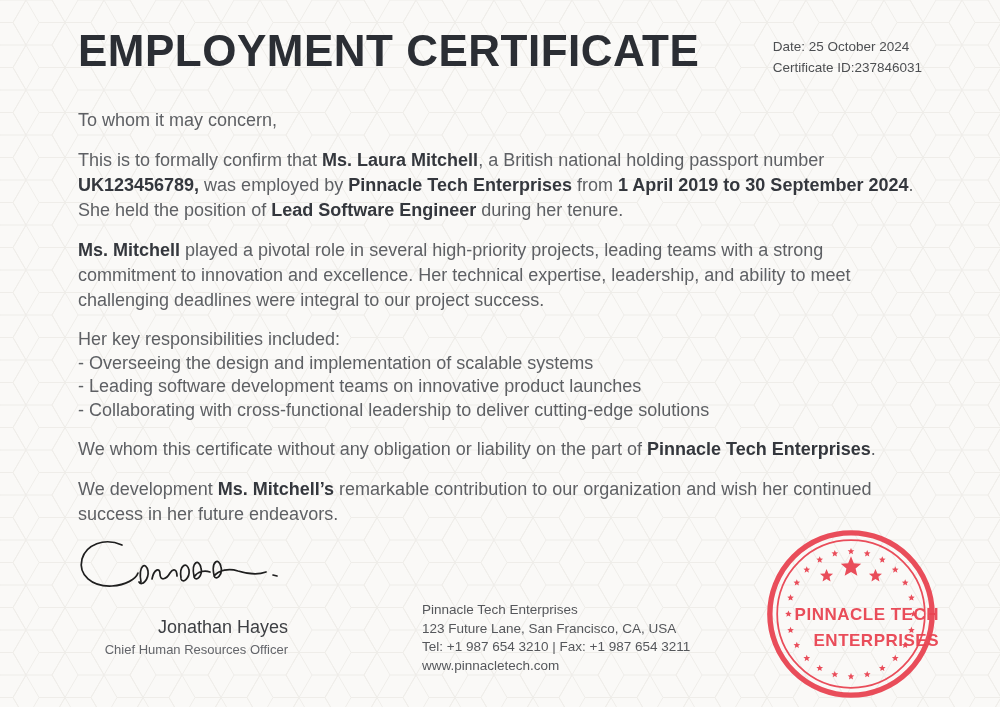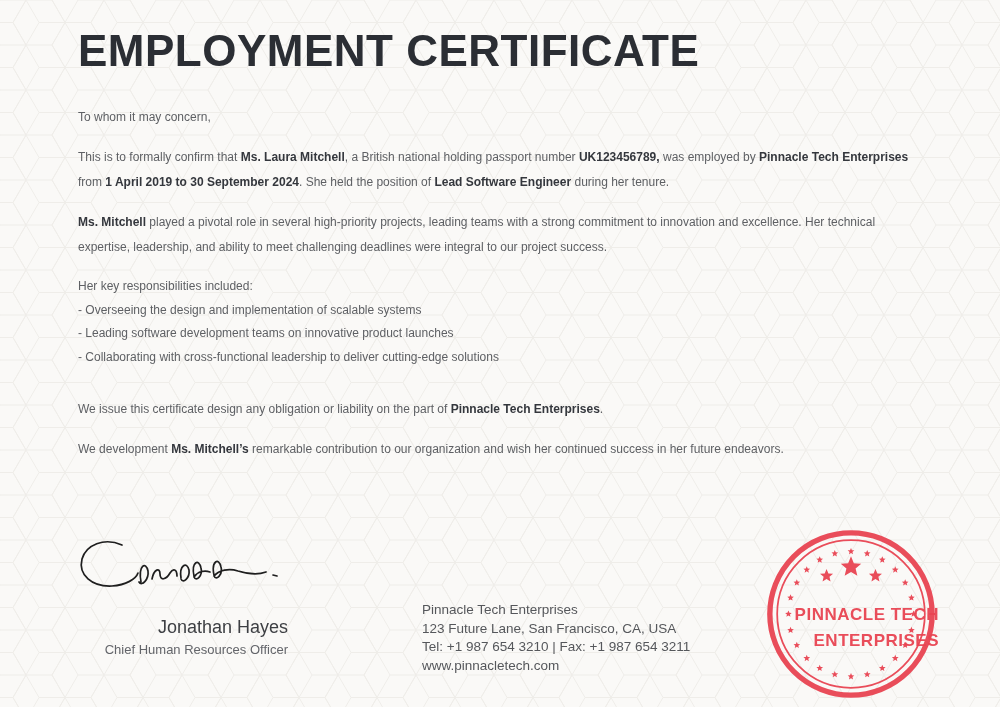--- a/index.html
+++ b/index.html
@@ -33,28 +33,28 @@
     font-weight: 700;
     letter-spacing: 0.5px;
     color: var(--title_text);
     line-height: 1.12;
   }
   .meta { padding-top: 10px; font-size: 13.5px; line-height: 21px; color: #4d4f52; }
 
   .body-text {
     padding: 0 78px;
     margin-top: 30px;
-    font-size: 12px;
+    font-size: 18px;
     line-height: 25px;
     color: var(--body_text);
   }
   .body-text p { margin-bottom: 15px; }
   .body-text strong { color: var(--bold_text); font-weight: 700; }
   .resp p { margin-bottom: 0; line-height: 23.5px; }
-  .resp { margin-bottom: 28px; }
+  .resp { margin-bottom: 15px; }
 
   .signature-block { position: absolute; left: 78px; top: 535px; text-align: right; }
   .signature-svg { display: block; }
   .sig-name { margin-top: 16px; font-size: 18px; color: #3d3f43; }
   .sig-title { margin-top: 4px; font-size: 13px; color: #63656a; }
 
   .company-block {
     position: absolute; left: 422px; top: 601px;
     font-size: 13.5px; line-height: 18.5px; color: #55575b;
   }
@@ -91,33 +91,37 @@
       </pattern>
     </defs>
     <rect width="1000" height="707" fill="#faf9f7"></rect>
     <rect width="1000" height="707" fill="url(#hexpat)" opacity="0.85"></rect>
   </svg>
 
   <div class="content">
 
     <header class="header">
       <h1 class="title">EMPLOYMENT CERTIFICATE</h1>
+      <div class="meta">
+        <div>Date: 25 October 2024</div>
+        <div>Certificate ID:237846031</div>
+      </div>
     </header>
 
     <section class="body-text">
       <p>To whom it may concern,</p>
       <p><span>This is to formally confirm that </span><strong>Ms. Laura Mitchell</strong><span>, a British national holding passport number </span><strong>UK123456789,</strong><span> was employed by </span><strong>Pinnacle Tech Enterprises</strong><span> from </span><strong>1 April 2019 to 30 September 2024</strong><span>. She held the position of </span><strong>Lead Software Engineer</strong><span> during her tenure.</span></p>
       <p><strong>Ms. Mitchell</strong><span> played a pivotal role in several high-priority projects, leading teams with a strong commitment to innovation and excellence. Her technical expertise, leadership, and ability to meet challenging deadlines were integral to our project success.</span></p>
       <div class="resp">
         <p>Her key responsibilities included:</p>
         <p>- Overseeing the design and implementation of scalable systems</p>
         <p>- Leading software development teams on innovative product launches</p>
         <p>- Collaborating with cross-functional leadership to deliver cutting-edge solutions</p>
       </div>
-      <p><span>We issue this certificate design any obligation or liability on the part of </span><strong>Pinnacle Tech Enterprises</strong><span>.</span></p>
+      <p><span>We whom this certificate without any obligation or liability on the part of </span><strong>Pinnacle Tech Enterprises</strong><span>.</span></p>
       <p><span>We development </span><strong>Ms. Mitchell’s</strong><span> remarkable contribution to our organization and wish her continued success in her future endeavors.</span></p>
     </section>
 
     <div class="signature-block">
       <svg class="signature-svg" width="210" height="66" viewBox="0 0 210 66">
         <g fill="none" stroke="#1e1e1e" stroke-width="1.7" stroke-linecap="round">
           <path d="M 44,10 C 26,2 8,10 4,24 C 0,40 14,52 34,51 C 48,50 58,44 60,38"></path>
           <path d="M 63,47 C 60,30 68,26 70,36 C 71,44 64,52 61,47"></path>
           <path d="M 74,44 C 76,34 82,32 82,39 C 82,46 88,45 92,38 C 95,33 99,34 99,41"></path>
           <path d="M 103,43 C 101,30 109,26 111,35 C 112,43 105,49 103,44"></path>

